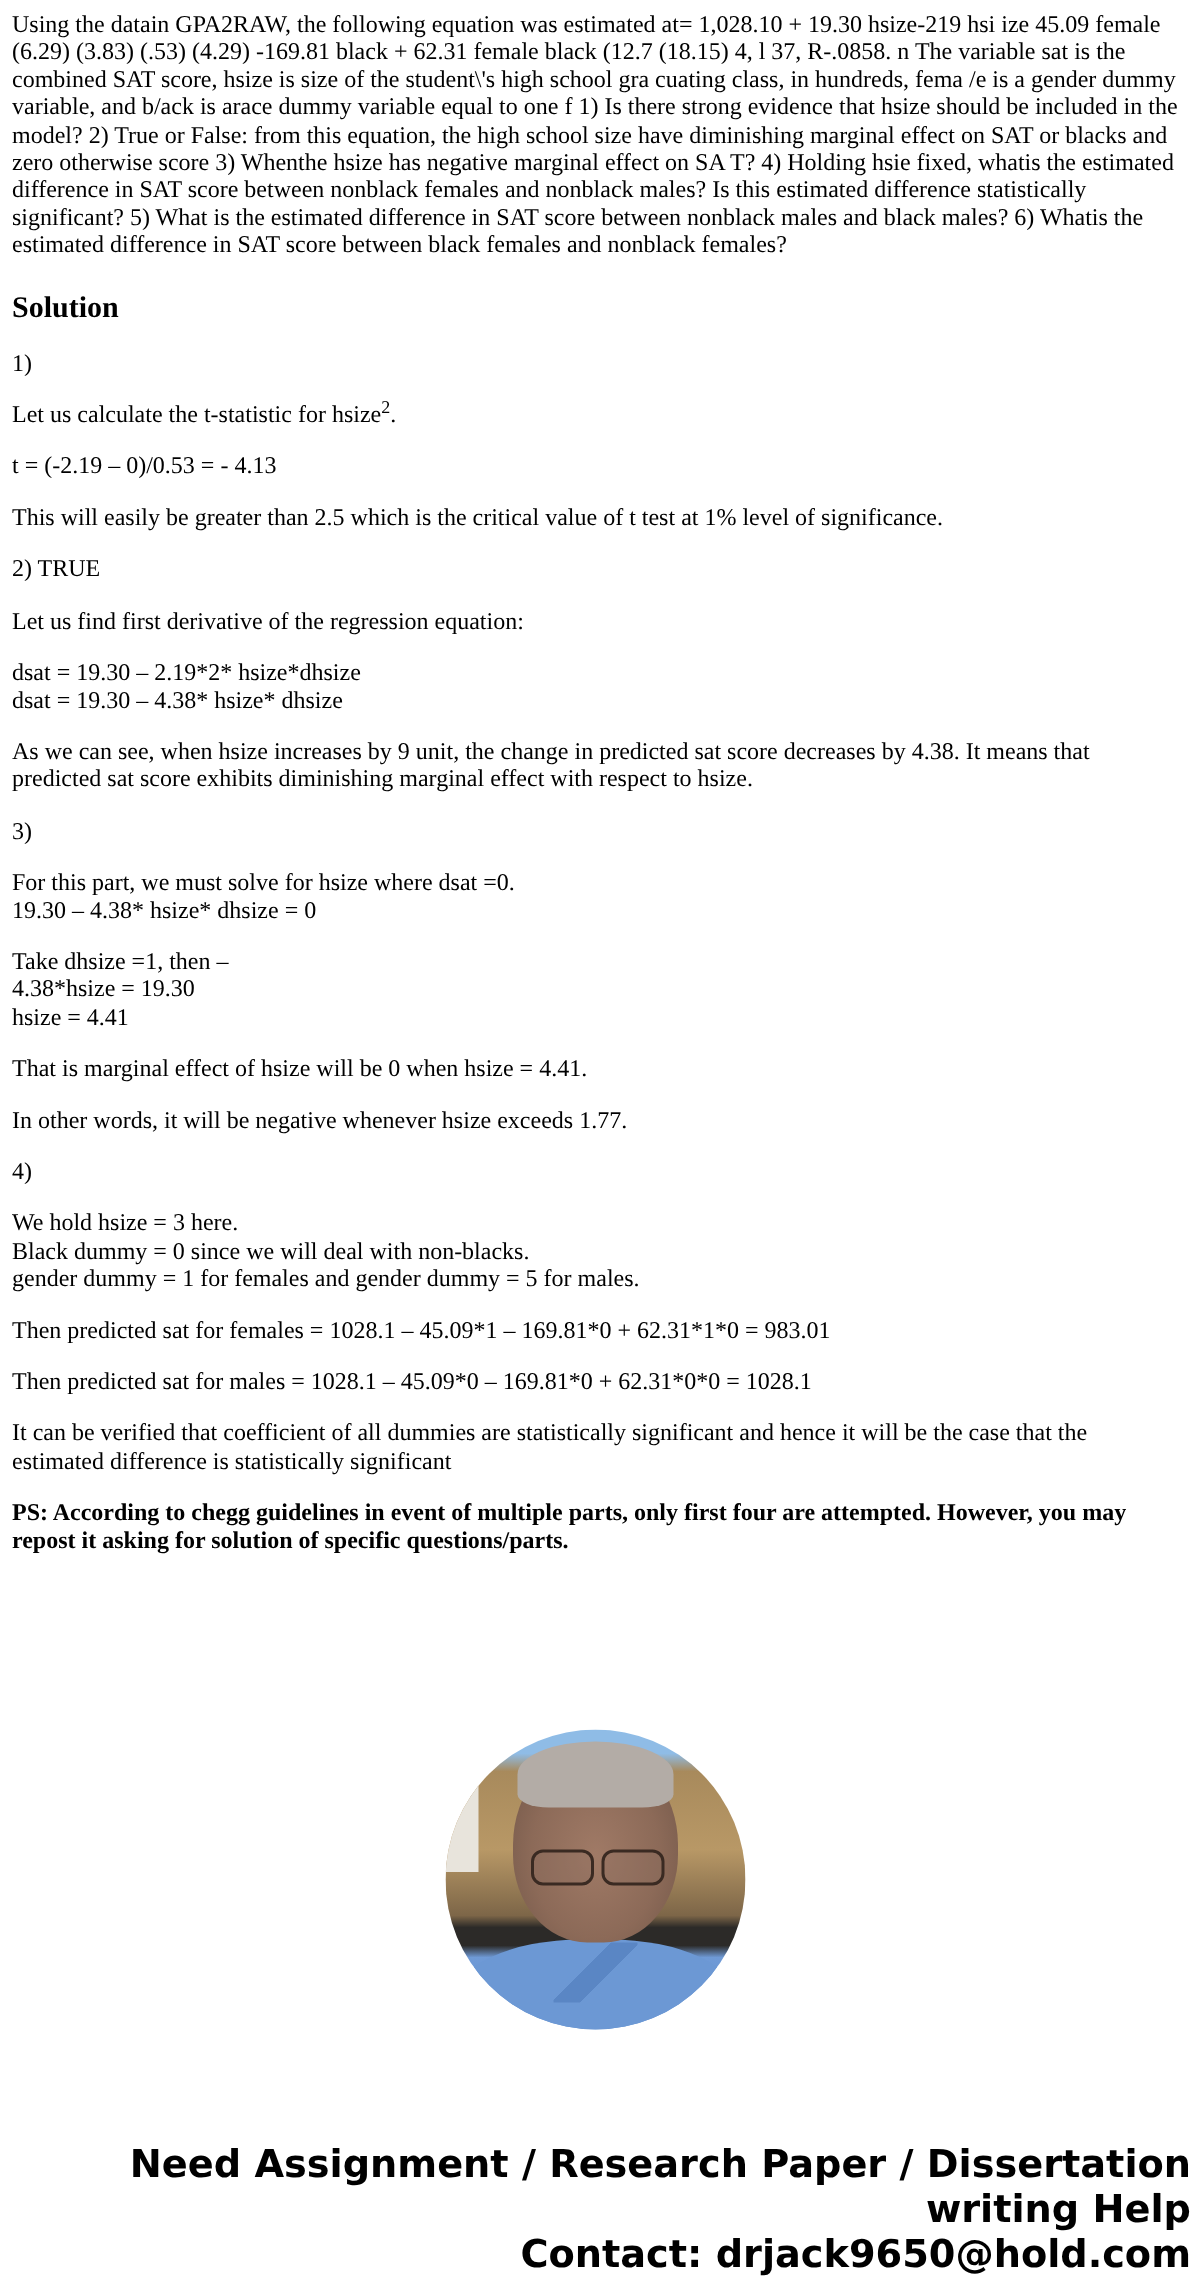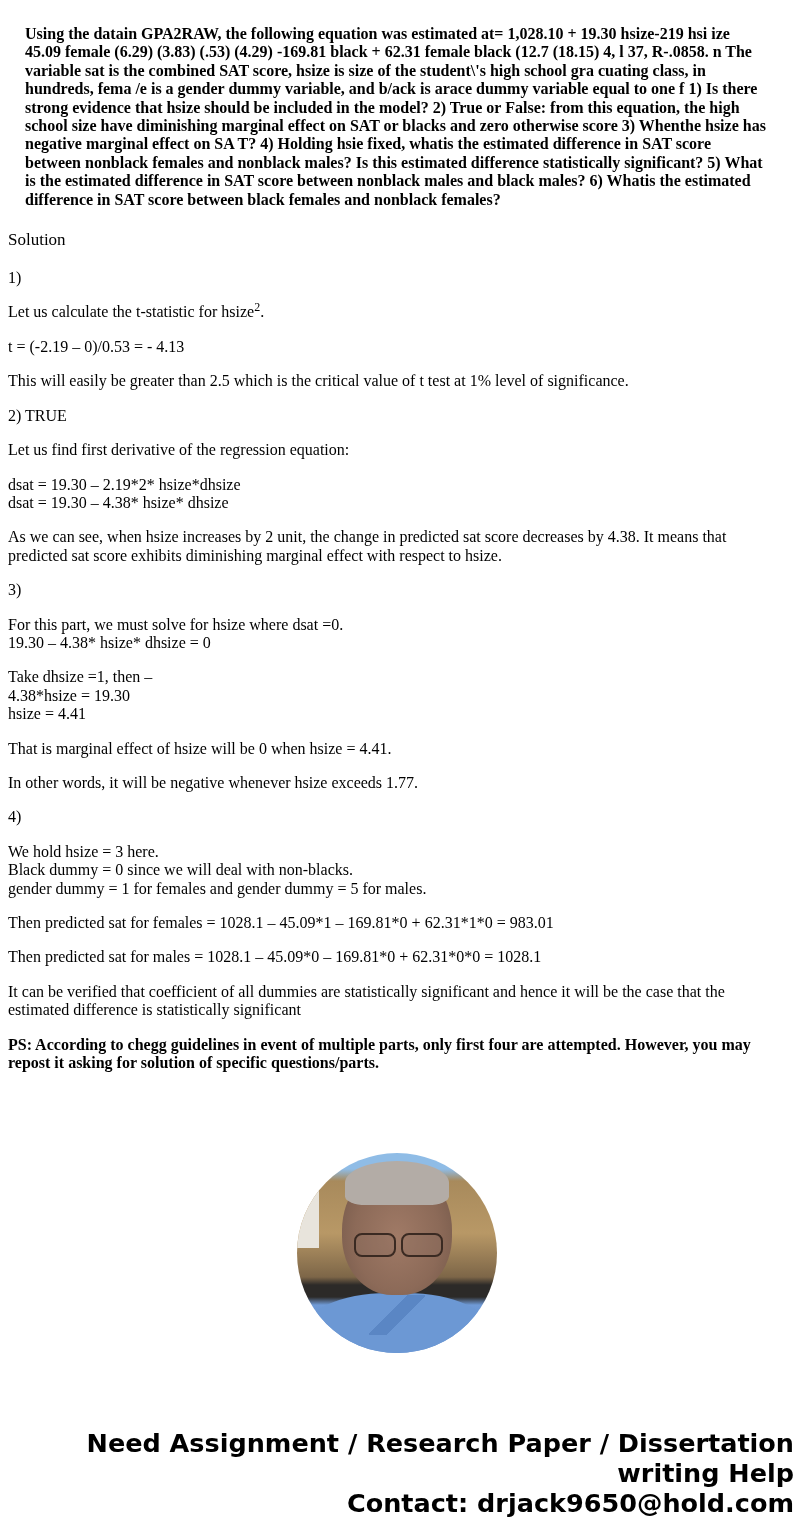--- a/index.html
+++ b/index.html
@@ -13,26 +13,25 @@
       position: relative;
       font-family: "Liberation Serif", "DejaVu Serif", serif;
       font-size: 16px;
       line-height: 18.4px;
       color: #000000;
     }
     .content {
       padding: 8px 8px 0 8px;
     }
     .question {
-      margin: 17px;
-      font-weight: bold;
+      margin: 0;
     }
     h3.solution-heading {
-      font-size: 17px;
-      font-weight: normal;
+      font-size: 20px;
+      font-weight: bold;
       margin: 20px 0 18px 0;
       line-height: 22px;
     }
     p {
       margin: 0 0 16px 0;
     }
     p.bold {
       font-weight: bold;
     }
     sup {
@@ -135,21 +134,21 @@
     <p>1)</p>
     <p><span>Let us calculate the t-statistic for hsize</span><sup>2</sup><span>.</span></p>
     <p>t = (-2.19 – 0)/0.53 = - 4.13</p>
     <p>This will easily be greater than 2.5 which is the critical value of t test at 1% level of significance.</p>
   </section>
 
   <section>
     <p>2) TRUE</p>
     <p>Let us find first derivative of the regression equation:</p>
     <p><span>dsat = 19.30 – 2.19*2* hsize*dhsize</span><br><span>dsat = 19.30 – 4.38* hsize* dhsize</span></p>
-    <p>As we can see, when hsize increases by 2 unit, the change in predicted sat score decreases by 4.38. It means that predicted sat score exhibits diminishing marginal effect with respect to hsize.</p>
+    <p>As we can see, when hsize increases by 9 unit, the change in predicted sat score decreases by 4.38. It means that predicted sat score exhibits diminishing marginal effect with respect to hsize.</p>
   </section>
 
   <section>
     <p>3)</p>
     <p><span>For this part, we must solve for hsize where dsat =0.</span><br><span>19.30 – 4.38* hsize* dhsize = 0</span></p>
     <p><span>Take dhsize =1, then –</span><br><span>4.38*hsize = 19.30</span><br><span>hsize = 4.41</span></p>
     <p>That is marginal effect of hsize will be 0 when hsize = 4.41.</p>
     <p>In other words, it will be negative whenever hsize exceeds 1.77.</p>
   </section>
 

